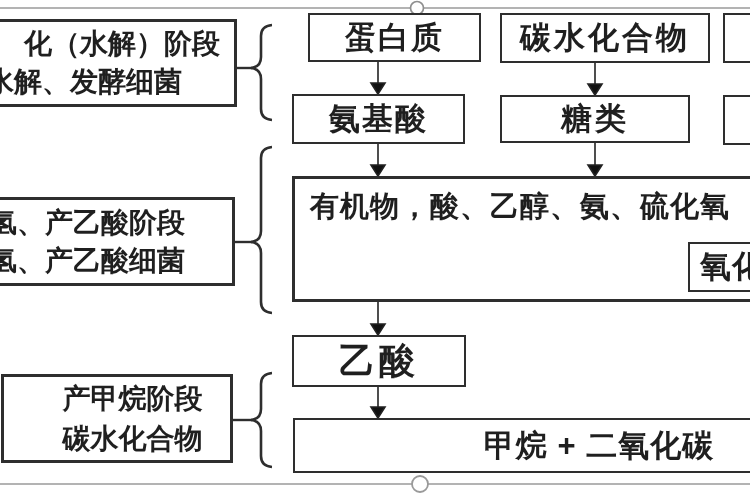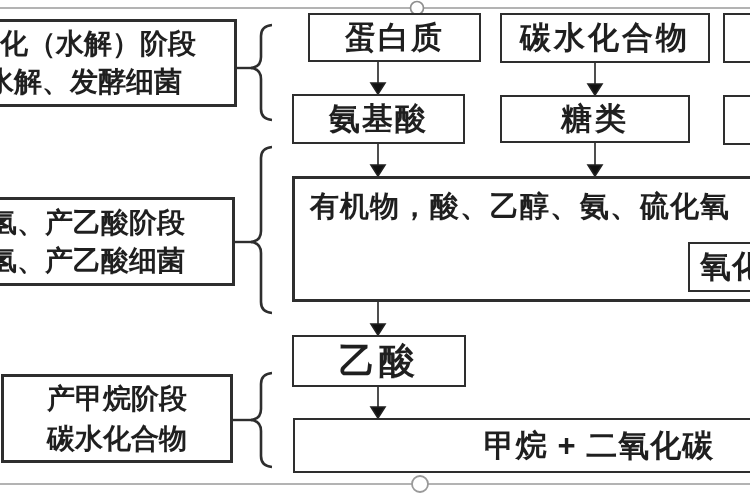--- a/index.html
+++ b/index.html
@@ -11,21 +11,21 @@
   }
   .box{
     position:absolute;box-sizing:border-box;background:#fff;
     border:3px solid #2e2e2e;
     display:flex;align-items:center;justify-content:center;
     font-weight:bold;white-space:nowrap;
   }
   .flowbox{border-width:2.5px;font-size:31px;letter-spacing:2px;}
   .stagebox{flex-direction:column;justify-content:center;align-items:flex-start;
     font-size:28px;line-height:38px;}
-  .stagebox .ln{white-space:nowrap;}
+  .stagebox .ln{white-space:nowrap;margin-left:31px;}
   .stage3{align-items:center;}
   svg.overlay{position:absolute;left:0;top:0;pointer-events:none;}
   .bigline{position:absolute;left:15px;top:8px;font-size:29px;font-weight:bold;
     letter-spacing:1px;white-space:nowrap;}
 </style>
 </head>
 <body>
 
 <div id="canvas">
 
@@ -55,21 +55,21 @@
       <line x1="595" y1="143" x2="595" y2="166"></line> 
         <polygon points="595,176 588,165 602,165"></polygon>
       <line x1="378" y1="302" x2="378" y2="325"></line> 
         <polygon points="378,335 371,324 385,324"></polygon>
       <line x1="378" y1="387" x2="378" y2="408"></line> 
         <polygon points="378,418 371,407 385,407"></polygon>
     </g>
   </svg>
 
   <div class="box stagebox" style="left:-10px;top:19px;width:247px;height:88px;">
-    <div class="ln" style="margin-left:7px">化（水解）阶段</div>
+    <div class="ln" style="">化（水解）阶段</div>
     <div class="ln" style="margin-left:-7px">水解、发酵细菌</div>
   </div>
 
   <div class="box stagebox" style="left:-10px;top:197px;width:245px;height:89px;">
     <div class="ln" style="margin-left:-4px">氢、产乙酸阶段</div>
     <div class="ln" style="margin-left:-4px">氢、产乙酸细菌</div>
   </div>
 
   <div class="box stagebox stage3" style="left:1px;top:374px;width:232px;height:89px;line-height:40px;">
     <div class="ln">产甲烷阶段</div>

